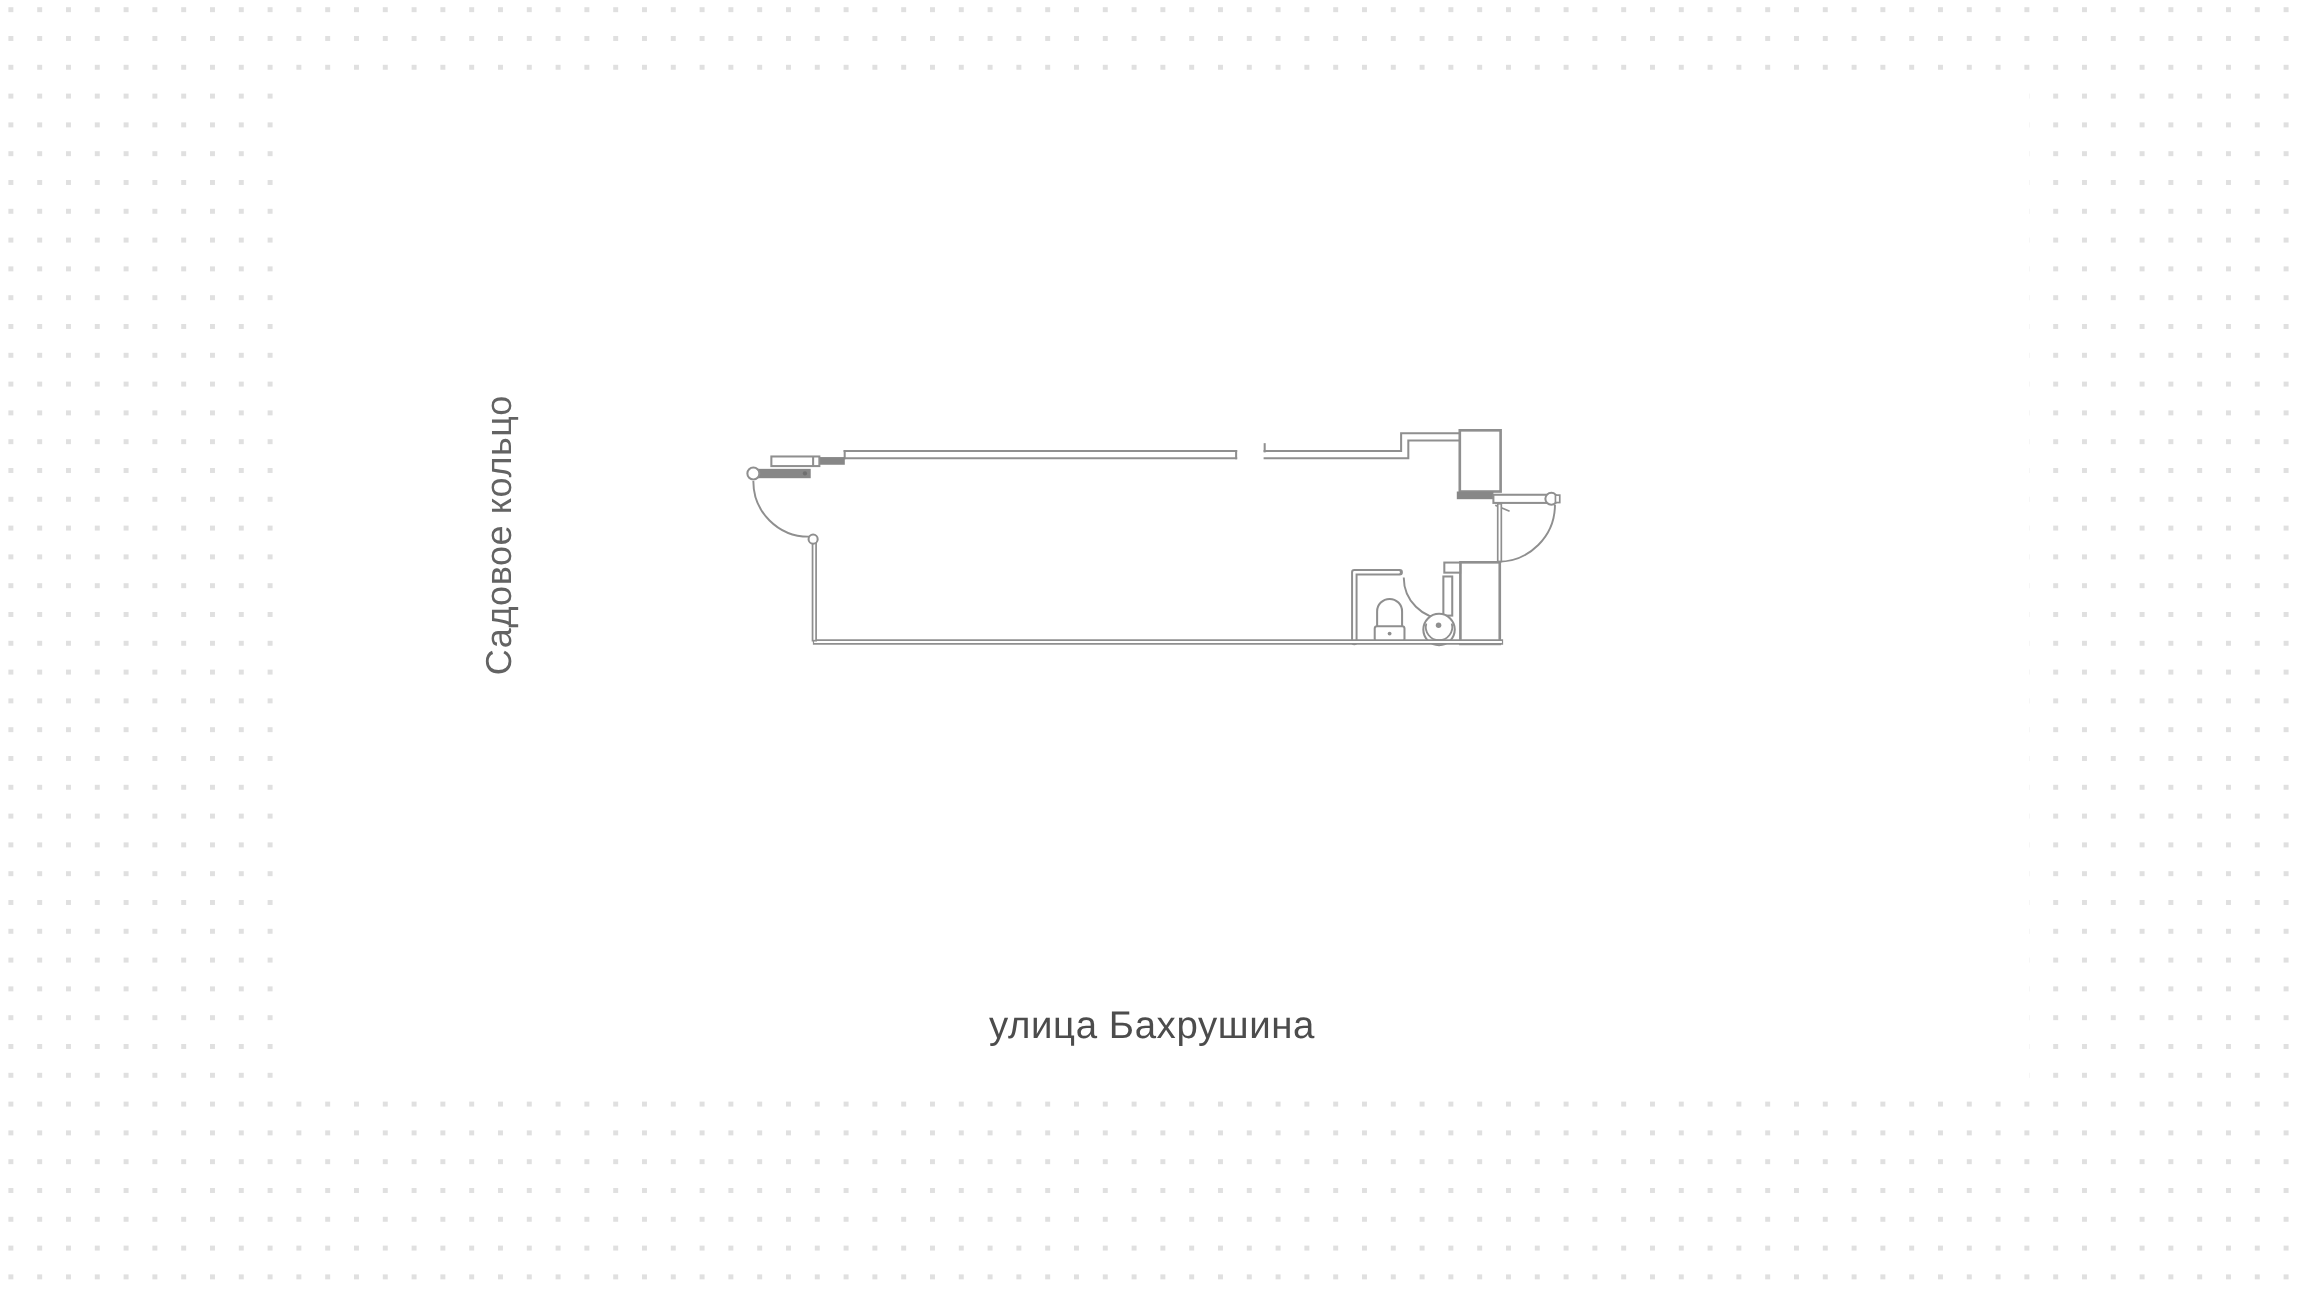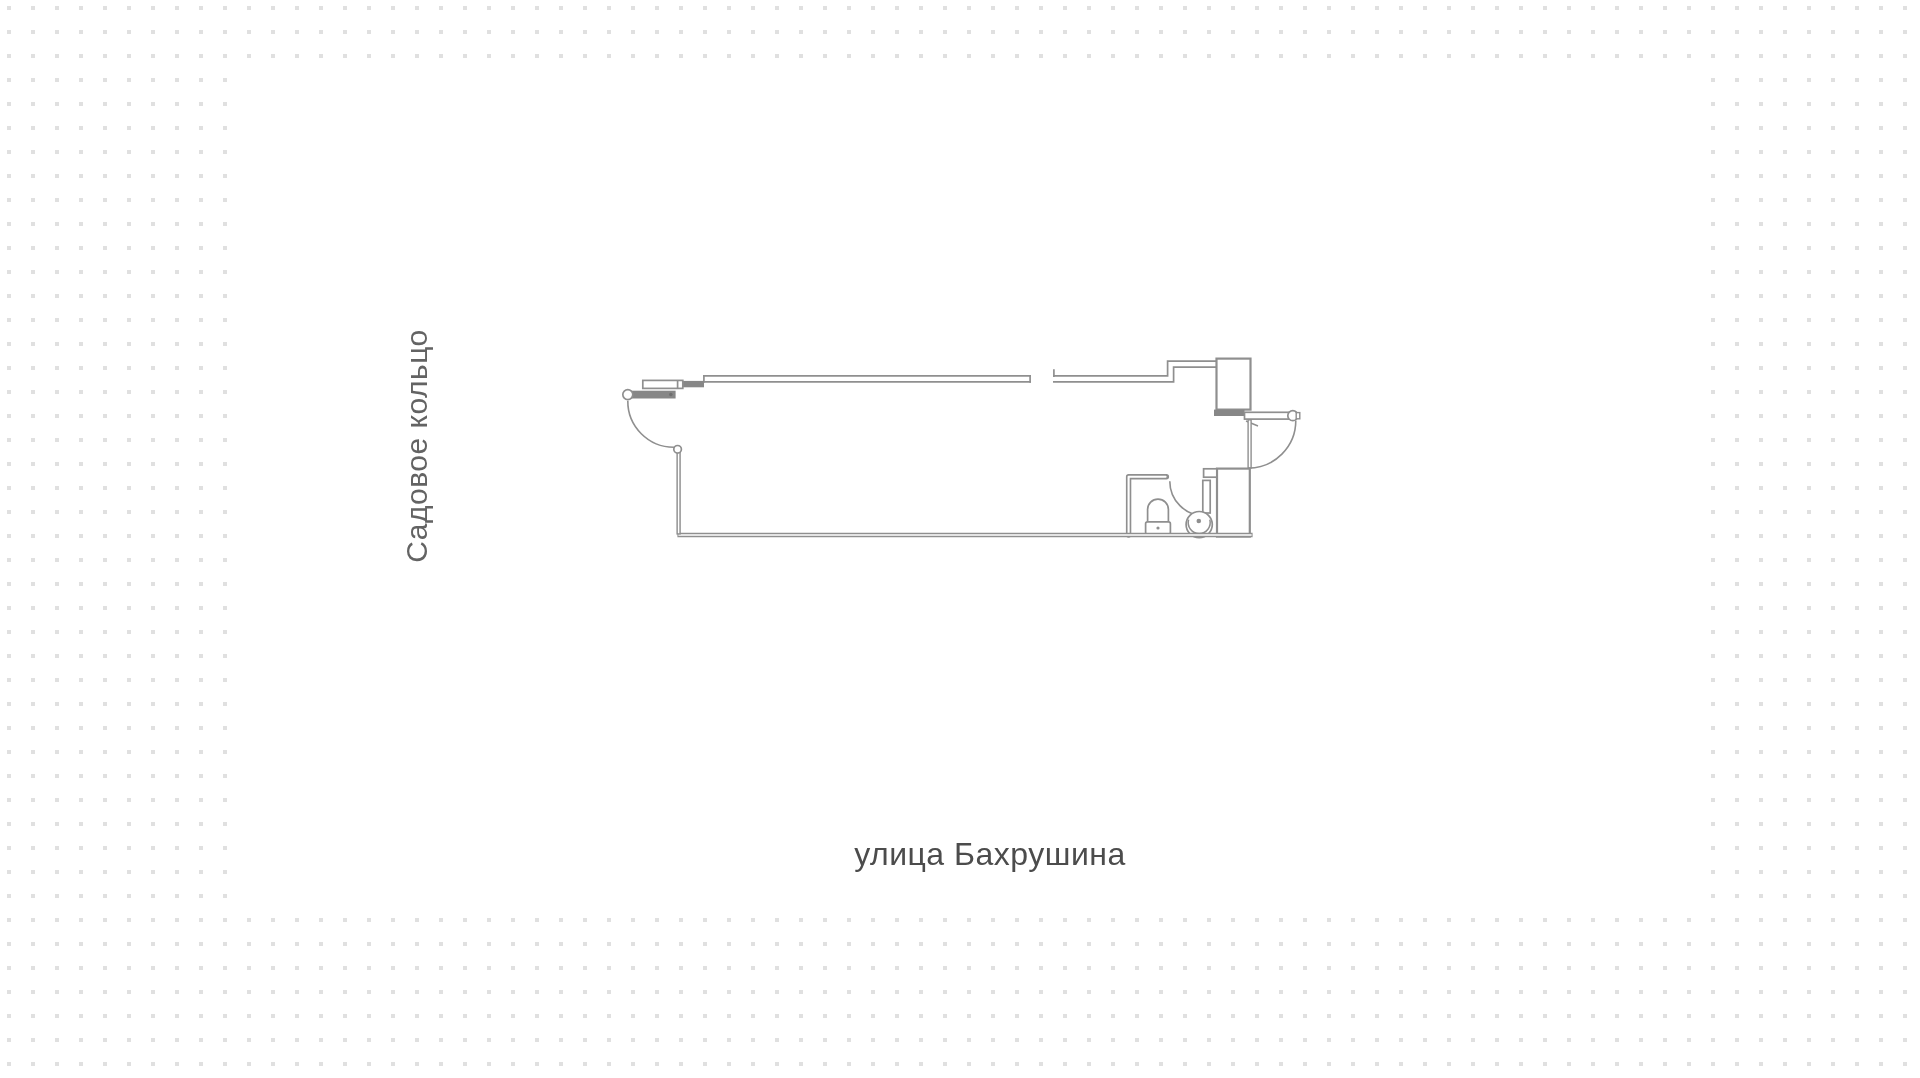--- a/index.html
+++ b/index.html
@@ -49,21 +49,21 @@
     width: 240px;
     height: 38px;
     line-height: 38px;
     text-align: center;
     font-size: 30px;
     color: #636363;
     transform: rotate(-90deg);
     transform-origin: center center;
   }
   .street-label.horizontal {
-    left: 840px;
+    left: 810px;
     top: 836px;
     width: 300px;
     text-align: center;
     font-size: 32px;
     color: #4c4c4c;
   }
 </style>
 </head>
 <body>
 

